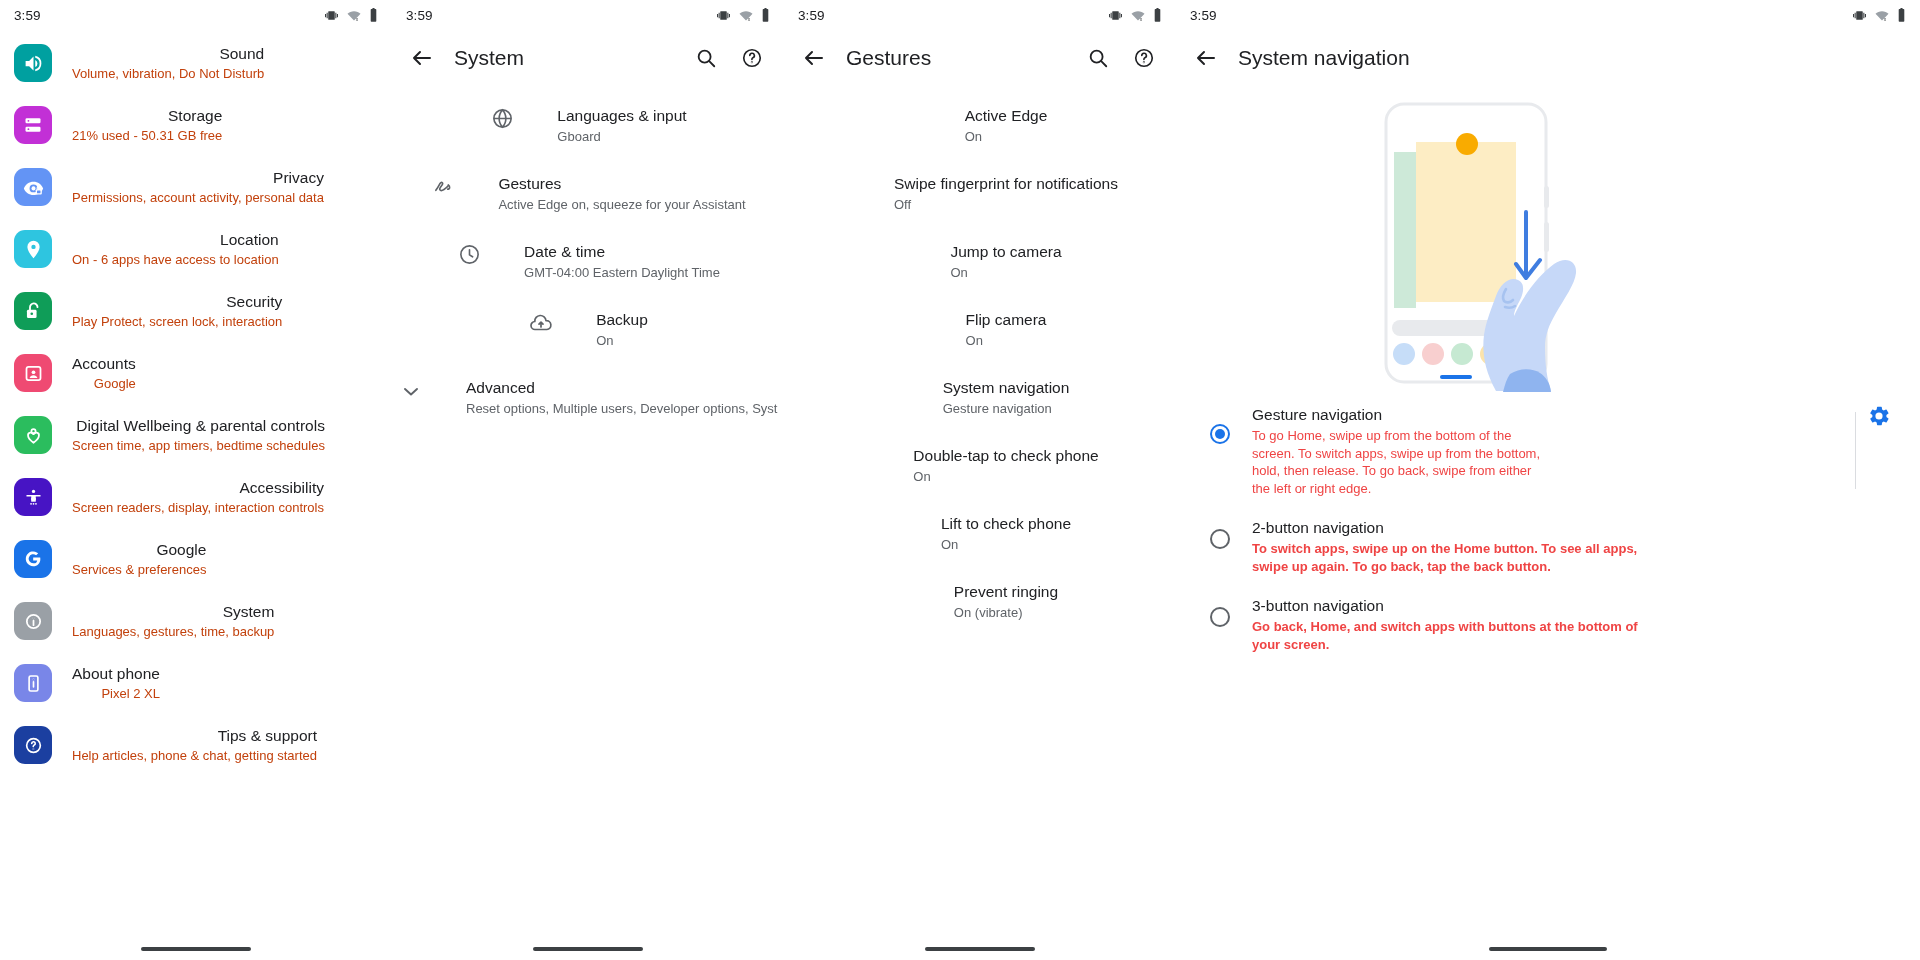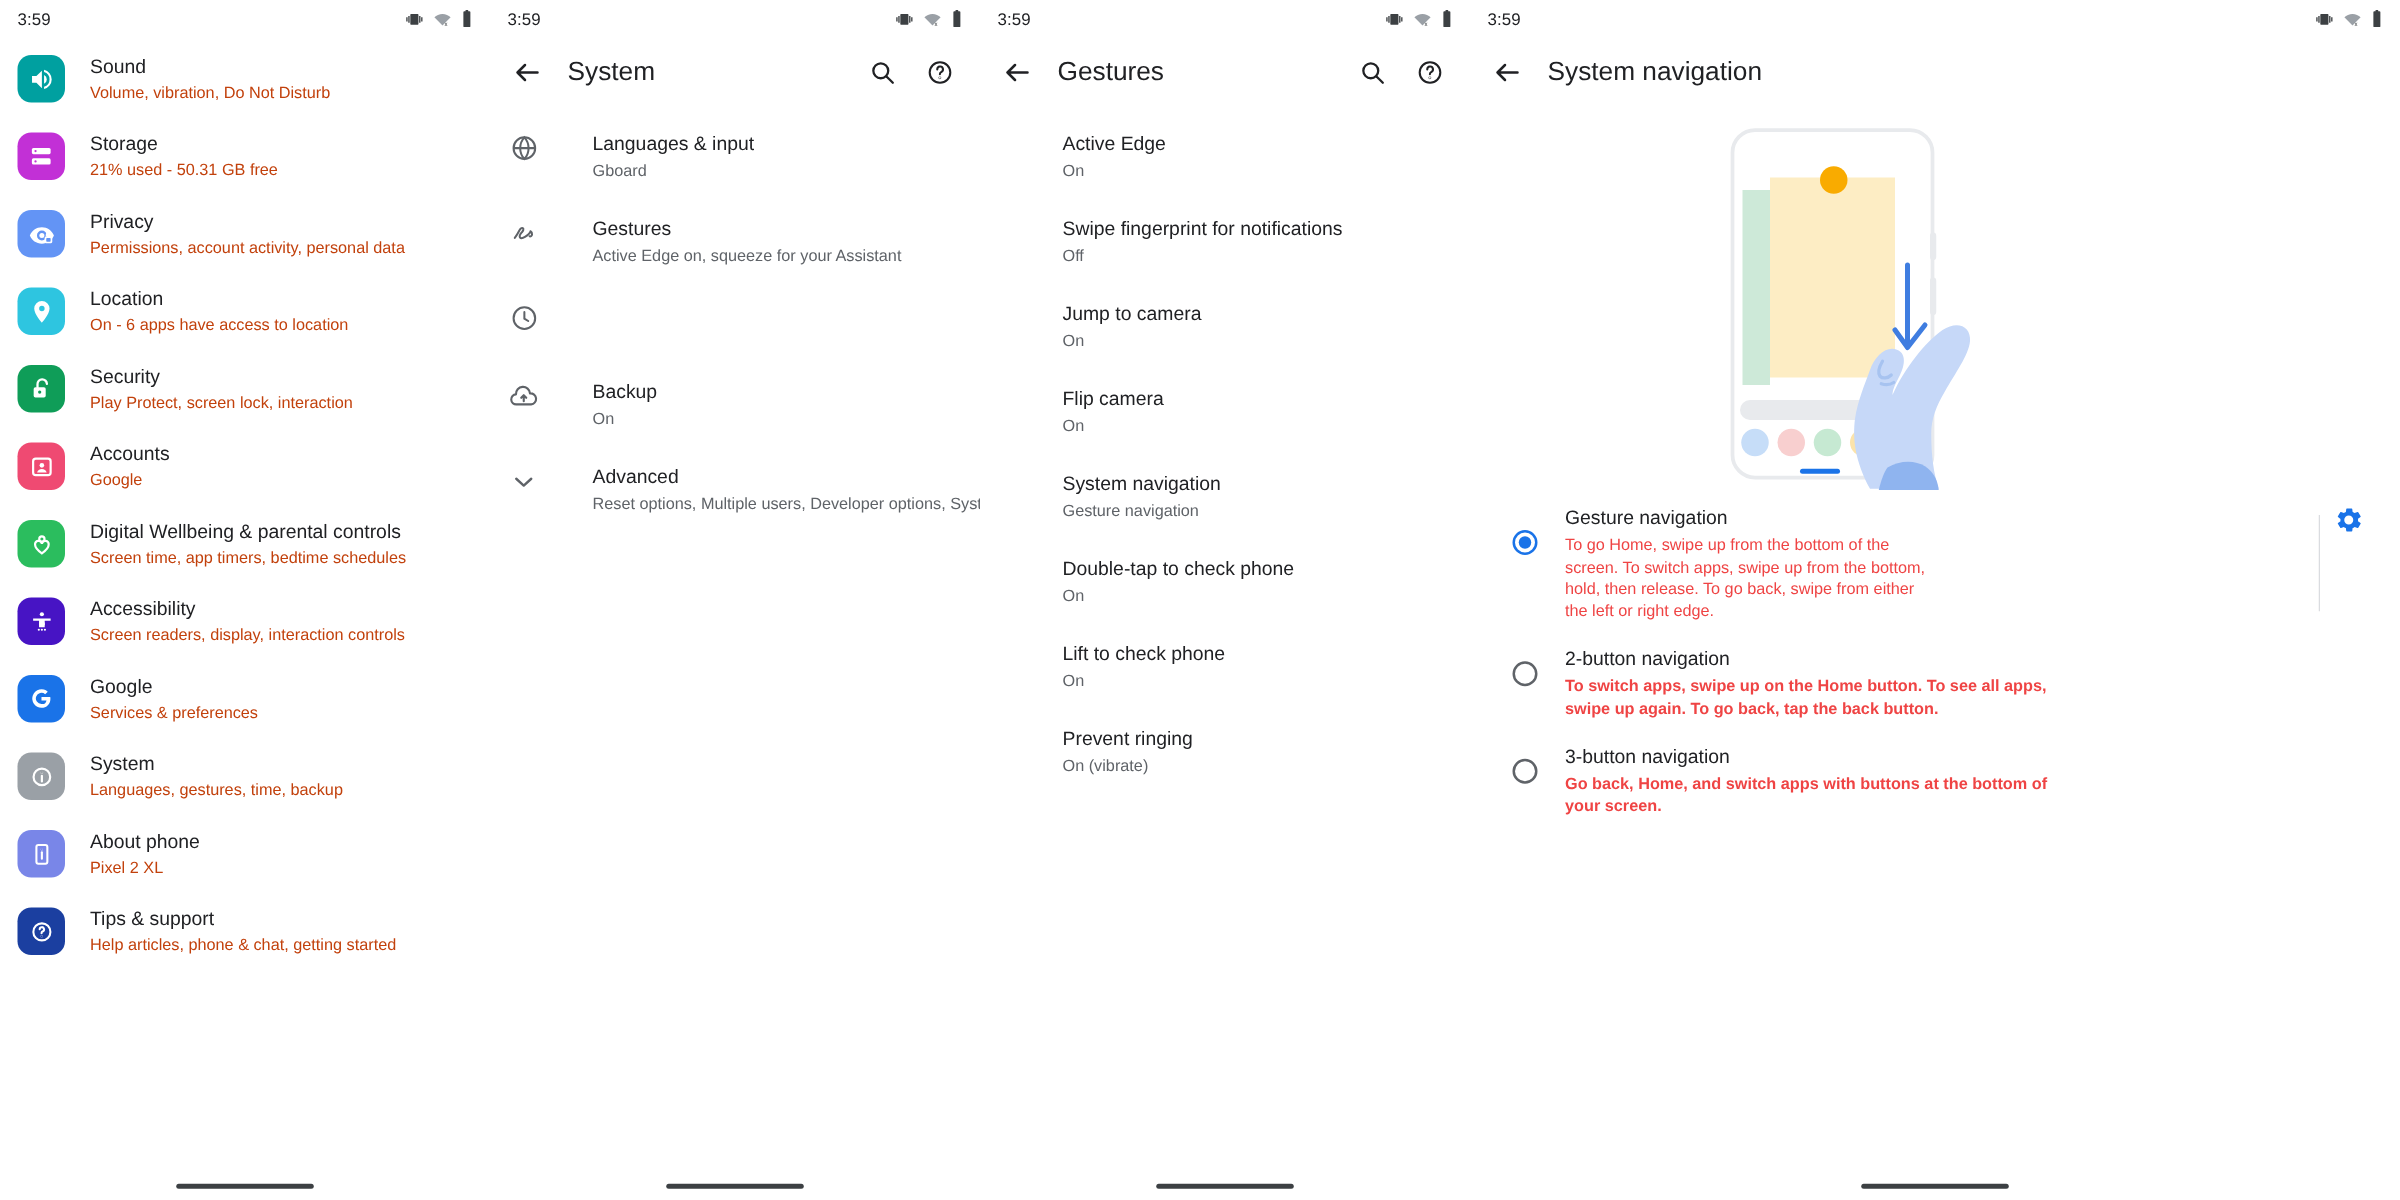--- a/index.html
+++ b/index.html
@@ -65,20 +65,21 @@
   .appbar .actions { display: flex; align-items: center; gap: 2px; }
 
   
   .settings-list { padding-top: 2px; }
   .srow {
     display: flex;
     align-items: center;
     padding: 10px 16px 10px 14px;
     min-height: 62px;
     cursor: pointer;
+    text-align: right;
   }
   .sicon {
     width: 38px; height: 38px;
     border-radius: 11px;
     flex: 0 0 38px;
     display: flex; align-items: center; justify-content: center;
     margin-right: 20px;
   }
   .sicon svg { display: block; }
   .stext { min-width: 0; }
@@ -97,20 +98,21 @@
   }
 
   
   .plist { padding-top: 6px; }
   .prow {
     display: flex;
     align-items: flex-start;
     padding: 14px 14px 14px 14px;
     min-height: 62px;
     cursor: pointer;
+    justify-content: center;
   }
   .prow .gicon {
     width: 26px; flex: 0 0 26px;
     margin-right: 42px;
     margin-top: 1px;
     display: flex; align-items: center; justify-content: center;
     color: #5f6368;
   }
   .prow.noicon { padding-left: 66px; }
   .ptitle { font-size: 15.5px; color: #202124; line-height: 20px; }
@@ -456,20 +458,24 @@
         </span>
       </div>
 
       <div class="prow">
         <span class="gicon">
           <svg width="23" height="23" viewBox="0 0 24 24" fill="none" stroke="#5f6368" stroke-width="1.7" stroke-linecap="round">
               <circle cx="12" cy="12" r="9"></circle>
               <path d="M12 7v5.4l3.2 2"></path>
             </svg>
         </span>
+        <span>
+          <div class="ptitle">Date &amp; time</div>
+          <div class="psub">GMT-04:00 Eastern Daylight Time</div>
+        </span>
       </div>
 
       <div class="prow">
         <span class="gicon">
           <svg width="24" height="24" viewBox="0 0 24 24" fill="none" stroke="#5f6368" stroke-width="1.7" stroke-linecap="round" stroke-linejoin="round">
               <path d="M6.2 18.5a4 4 0 0 1-.4-8A5.6 5.6 0 0 1 17 9.7a3.9 3.9 0 0 1 .9 8.8H6.2z"></path>
               <path d="M12 16v-4.4M10 13.2l2-2 2 2"></path>
             </svg>
         </span>
         <span>

